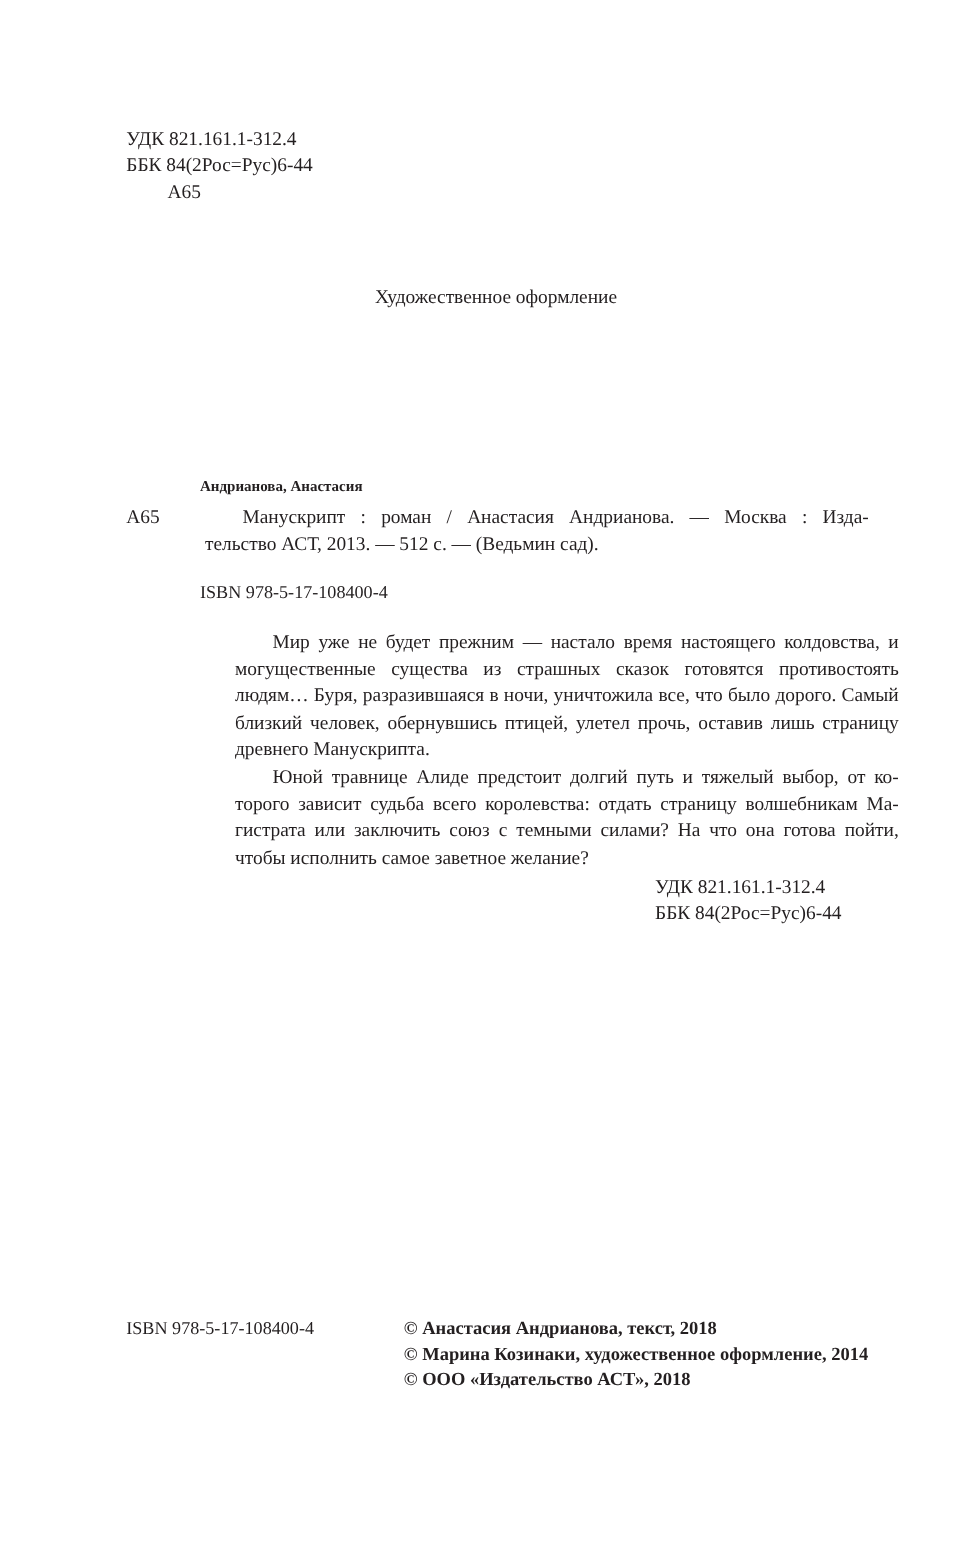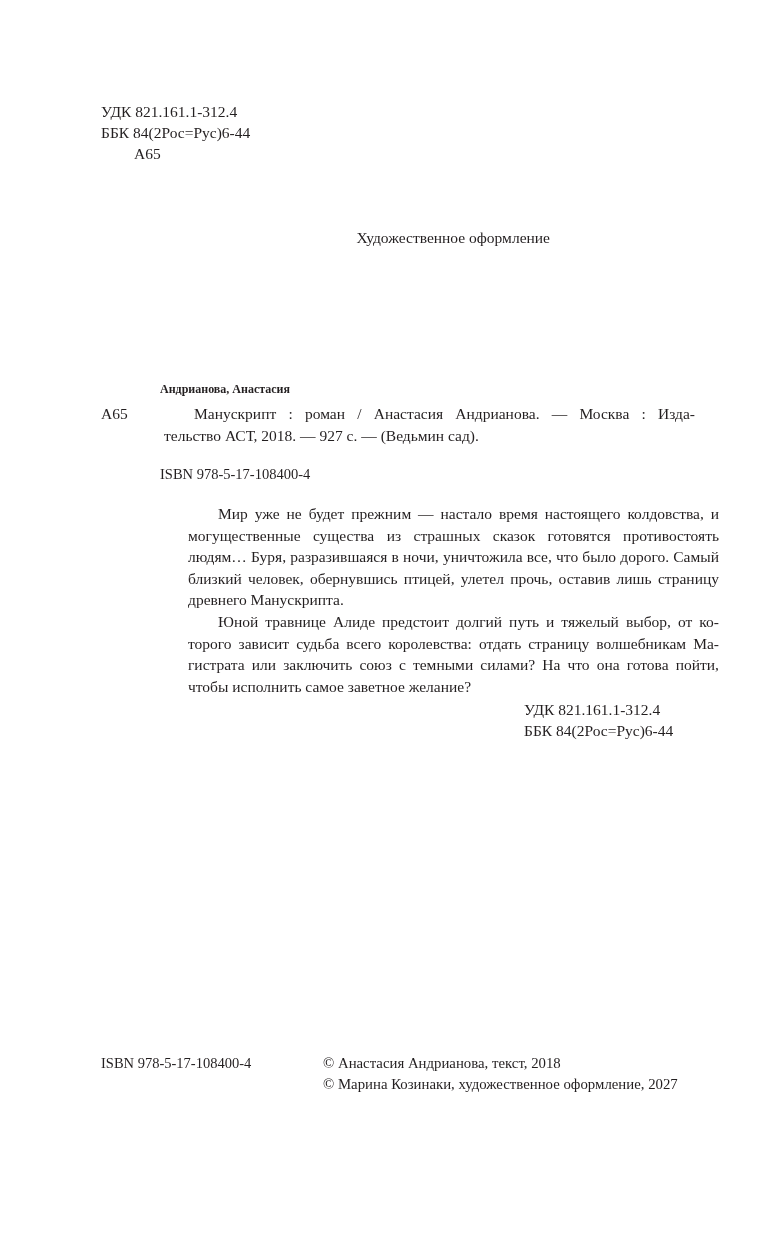--- a/index.html
+++ b/index.html
@@ -16,21 +16,21 @@
       color: #231f20;
       font-size: 15.5px;
     }
     .abs { position: absolute; white-space: nowrap; line-height: 21.5px; }
 
     
     #top-codes { left: 101px; top: 101px; line-height: 21px; }
     #top-codes .indent { padding-left: 33px; }
 
     
-    #art-credit { left: 300px; top: 226px; width: 250px; text-align: right; line-height: 23px; }
+    #art-credit { left: 300px; top: 226px; width: 250px; text-align: left; line-height: 23px; }
     #art-credit .names { font-style: italic; }
 
     
     #author { left: 160px; top: 379px; font-weight: bold; font-size: 12px; }
     #a65-mark { left: 101px; top: 403px; }
     #catalog-desc { left: 164px; top: 403px; width: 531px; white-space: normal; line-height: 22px; text-align: justify; text-align-last: left; }
     #catalog-desc .first { text-indent: 30px; display: block; text-align: justify; text-align-last: justify; }
     #isbn-main { left: 160px; top: 464px; font-size: 14.5px; }
 
     
@@ -41,50 +41,51 @@
       text-align: justify;
       line-height: 21.6px;
       hyphens: manual;
     }
 
     
     #right-codes { left: 524px; top: 699px; line-height: 21px; }
 
     
     #footer-isbn { left: 101px; top: 1053px; font-size: 14.5px; }
-    #copyrights { left: 323px; top: 1053px; line-height: 20.5px; font-size: 14.8px; }
+    #copyrights { left: 323px; top: 1053px; line-height: 20.5px; font-size: 14.8px; font-weight: bold; }
   </style>
 </head>
 <body>
 
 <div id="top-codes" class="abs">
   <div>УДК 821.161.1-312.4</div>
   <div>ББК 84(2Рос=Рус)6-44</div>
   <div class="indent">А65</div>
 </div>
 
 <div id="art-credit" class="abs">
   <div>Художественное оформление</div>
 </div>
 
 <div id="author" class="abs">Андрианова, Анастасия</div>
 <div id="a65-mark" class="abs">А65</div>
 <div id="catalog-desc" class="abs">
   <span class="first">Манускрипт : роман / Анастасия Андрианова. — Москва : Изда-</span>
-  <span>тельство АСТ, 2018. — 927 с. — (Ведьмин сад).</span>
+  <span>тельство АСТ, 2013. — 512 с. — (Ведьмин сад).</span>
 </div>
 <div id="isbn-main" class="abs">ISBN 978-5-17-108400-4</div>
 
 <div id="annotation" class="abs">
   <p>Мир уже не будет прежним — настало время настоящего колдовства, и могущественные существа из страшных сказок готовятся противостоять людям… Буря, разразившаяся в ночи, уничтожила все, что было дорого. Самый близкий человек, обернувшись птицей, улетел прочь, оставив лишь страницу древнего Манускрипта.</p>
   <p>Юной травнице Алиде предстоит долгий путь и тяжелый выбор, от ко­торого зависит судьба всего королевства: отдать страницу волшебникам Ма­гистрата или заключить союз с темными силами? На что она готова пойти, чтобы исполнить самое заветное желание?</p>
 </div>
 
 <div id="right-codes" class="abs">
   <div>УДК 821.161.1-312.4</div>
   <div>ББК 84(2Рос=Рус)6-44</div>
 </div>
 
 <div id="footer-isbn" class="abs">ISBN 978-5-17-108400-4</div>
 <div id="copyrights" class="abs">
   <div>© Анастасия Андрианова, текст, 2018</div>
-  <div>© Марина Козинаки, художественное оформление, 2027</div>
+  <div>© Марина Козинаки, художественное оформление, 2014</div>
+  <div>© ООО «Издательство АСТ», 2018</div>
 </div>
 
 </body></html>

